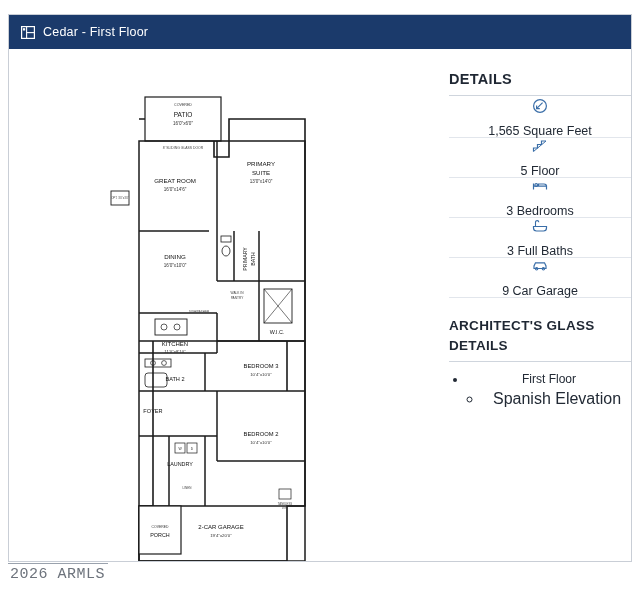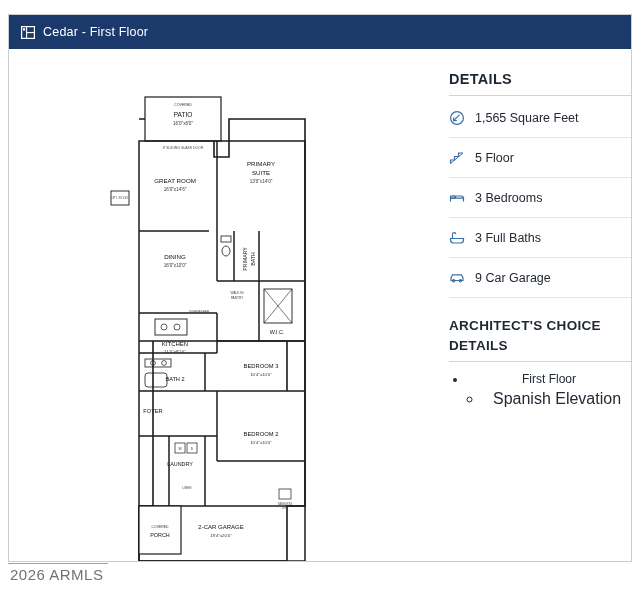--- a/index.html
+++ b/index.html
@@ -75,20 +75,21 @@
     height: 1px;
     background: #cfd5dd;
     margin: 0 0 2px 0;
   }
   .drow {
     display: flex;
     align-items: center;
     gap: 10px;
     height: 39px;
     border-bottom: 1px solid #e2e6ec;
+    flex-direction: column;
   }
   .drow:last-of-type { border-bottom: none; }
   .drow .dicon {
     width: 16px;
     height: 16px;
     flex: 0 0 16px;
     color: #3a6ea8;
   }
   .drow .dtext {
     font-size: 12.5px;
@@ -146,21 +147,21 @@
     height: 1px;
     background: #9aa2ad;
   }
   .watermark {
     position: absolute;
     left: 10px;
     top: 566px;
     font-size: 15px;
     color: #6d737c;
     letter-spacing: .5px;
-    font-family: Liberation Sans, sans-serif;
+    font-family: Liberation Mono, monospace;
   }
 </style>
 </head>
 <body>
 
 <div class="page">
 
   <div class="titlebar">
     <svg class="tb-icon" viewBox="0 0 14 13">
       <rect x="0.6" y="0.6" width="12.8" height="11.8" fill="none" stroke="#ffffff" stroke-width="1.2"></rect>
@@ -350,21 +351,21 @@
         <svg class="dicon" viewBox="0 0 16 16">
           <path d="M2 10.5 L2 8 L3.5 4.8 L12.5 4.8 L14 8 L14 10.5 Z" fill="none" stroke="#3a6ea8" stroke-width="1.2"></path>
           <circle cx="4.6" cy="10.8" r="1.2" fill="none" stroke="#3a6ea8" stroke-width="1.1"></circle>
           <circle cx="11.4" cy="10.8" r="1.2" fill="none" stroke="#3a6ea8" stroke-width="1.1"></circle>
         </svg>
         <span class="dtext">9 Car Garage</span>
       </div>
 
       <div class="arch">
         <h3>
-          <span>ARCHITECT'S CHOICE</span><br>
+          <span>ARCHITECT'S GLASS</span><br>
           <span>DETAILS</span>
         </h3>
         <div class="rule"></div>
         <ul class="opts">
           <li>
             <span>First Floor</span>
             <ul>
               <li>Spanish Elevation</li>
             </ul>
           </li>

